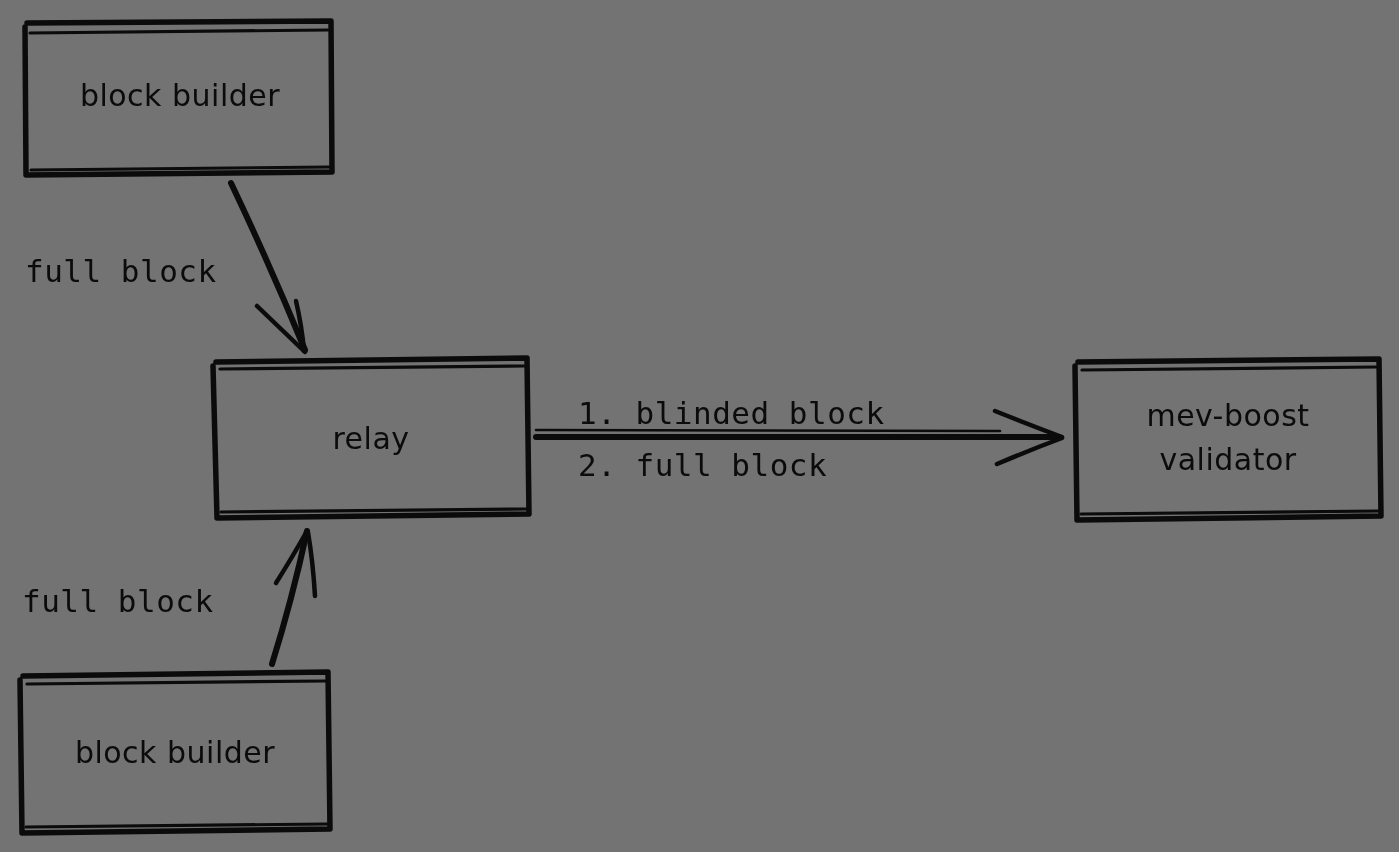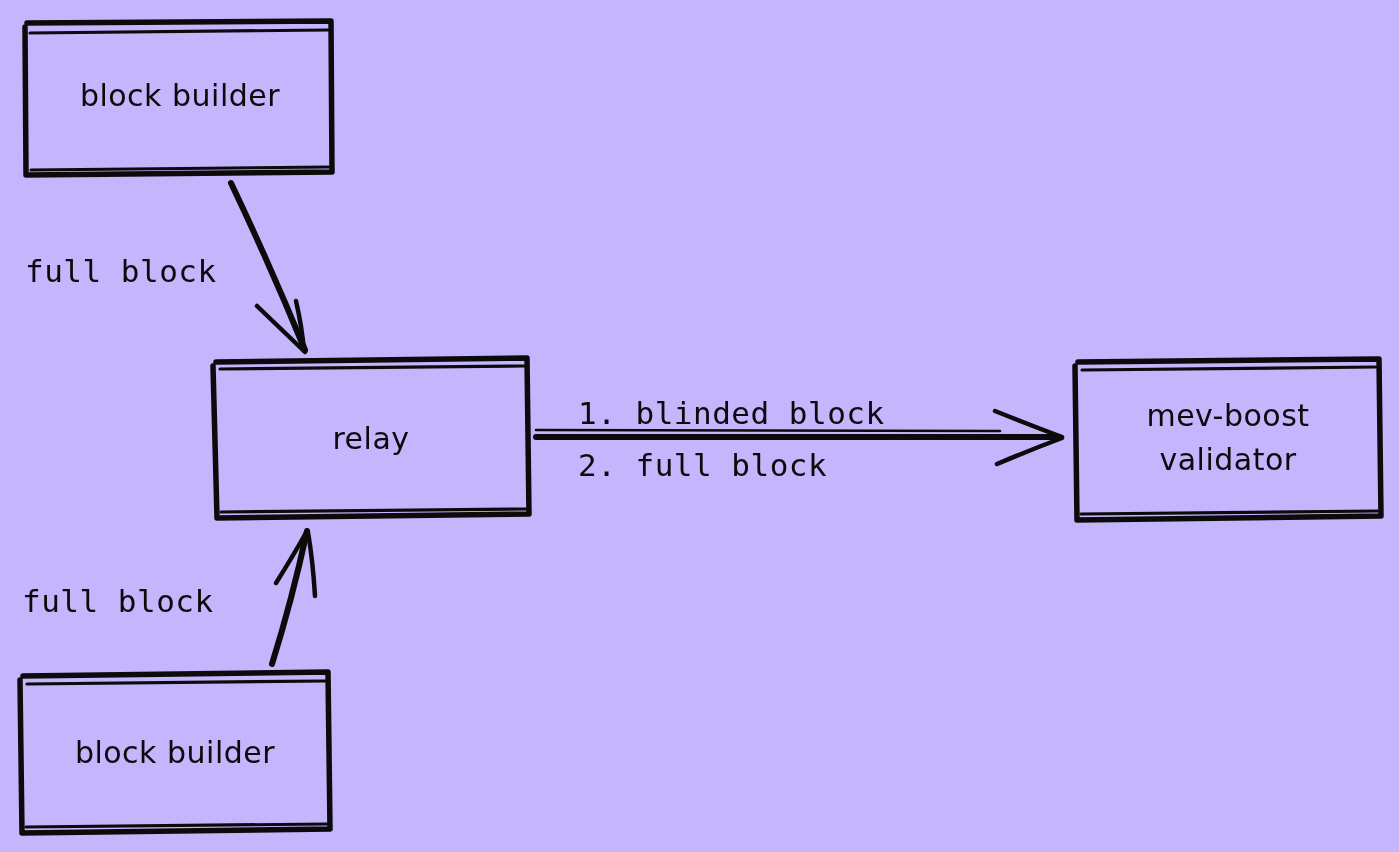--- a/index.html
+++ b/index.html
@@ -4,21 +4,21 @@
 <style>
   html, body {
     margin: 0;
     padding: 0;
     background: #ffffff;
   }
   #canvas {
     position: relative;
     width: 1399px;
     height: 852px;
-    background: #c4b5fd;
+    background: #737373;
     overflow: hidden;
     font-family: "DejaVu Sans", sans-serif;
   }
   #diagram-svg {
     position: absolute;
     left: 0;
     top: 0;
     width: 1399px;
     height: 852px;
   }

